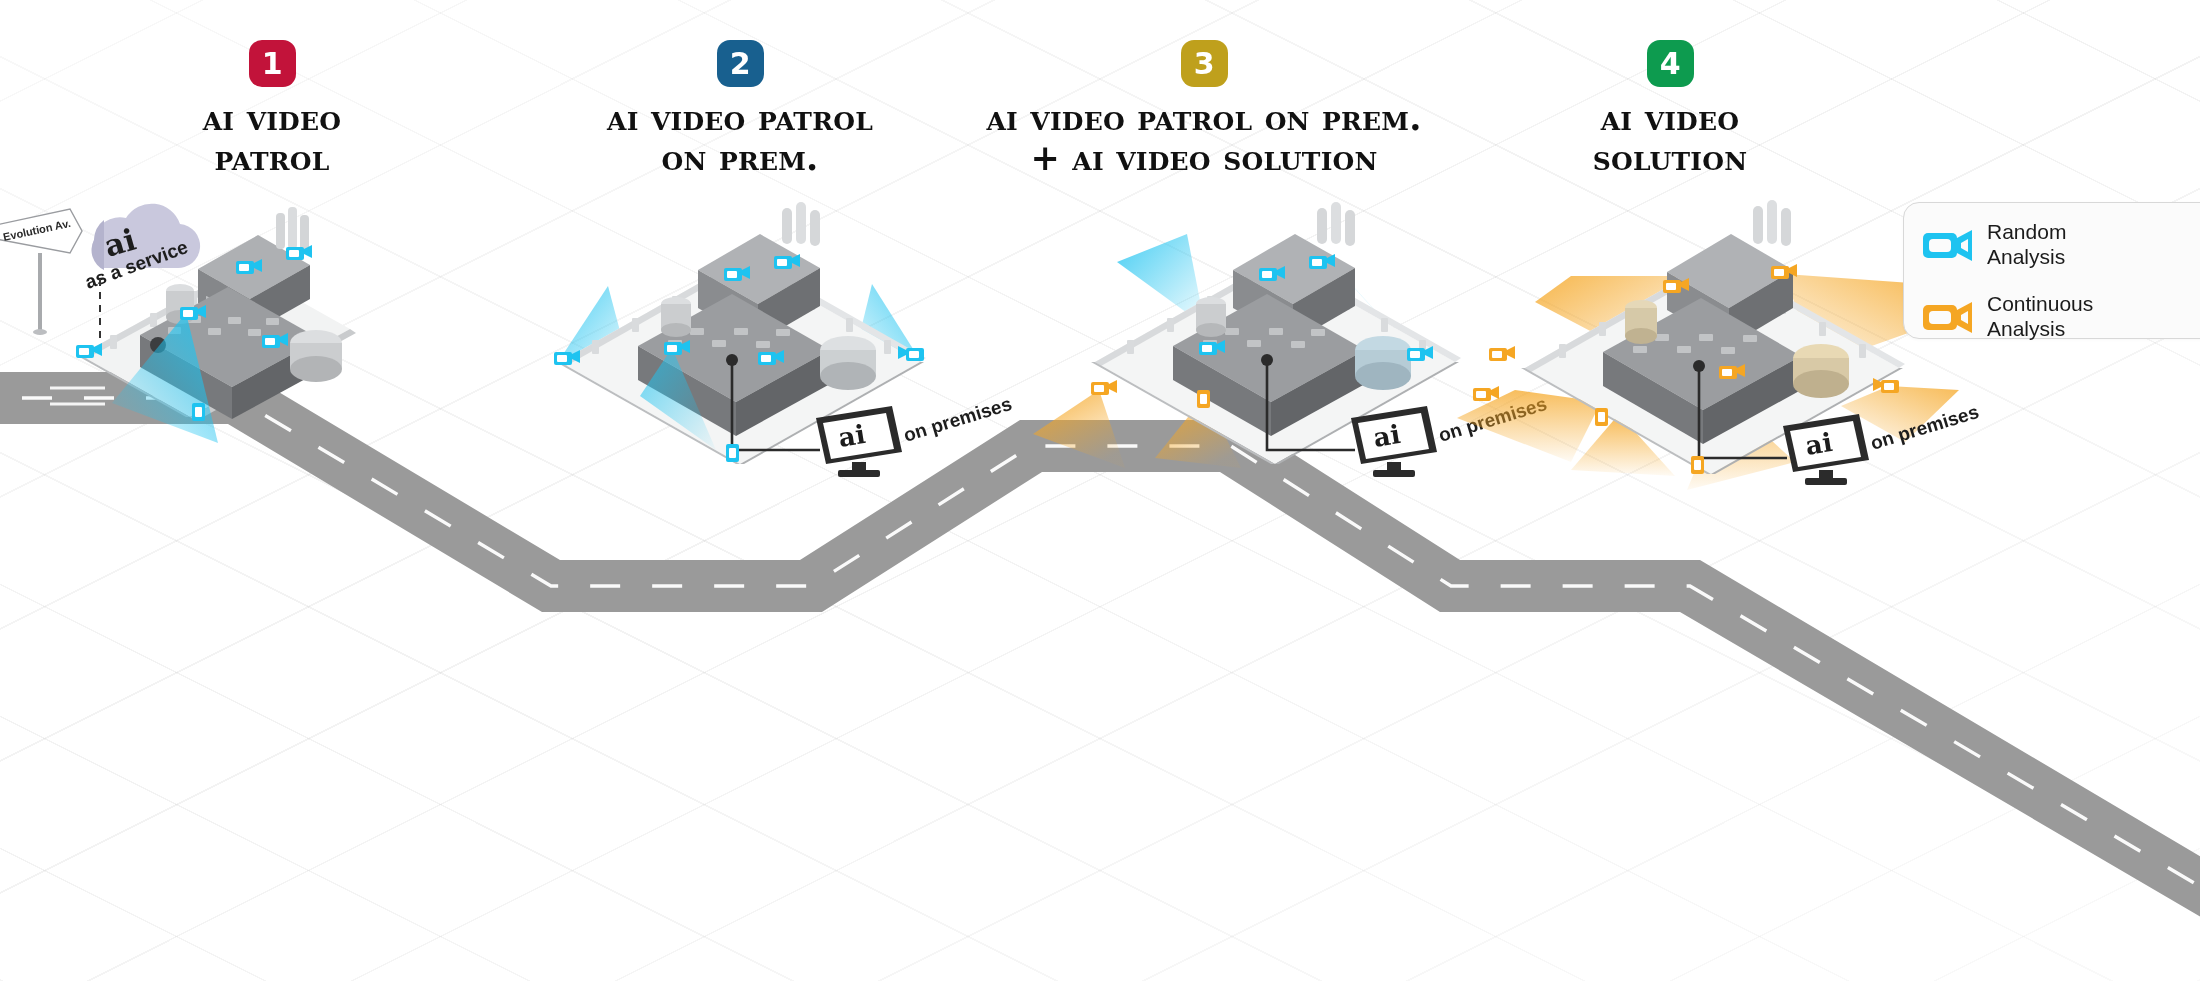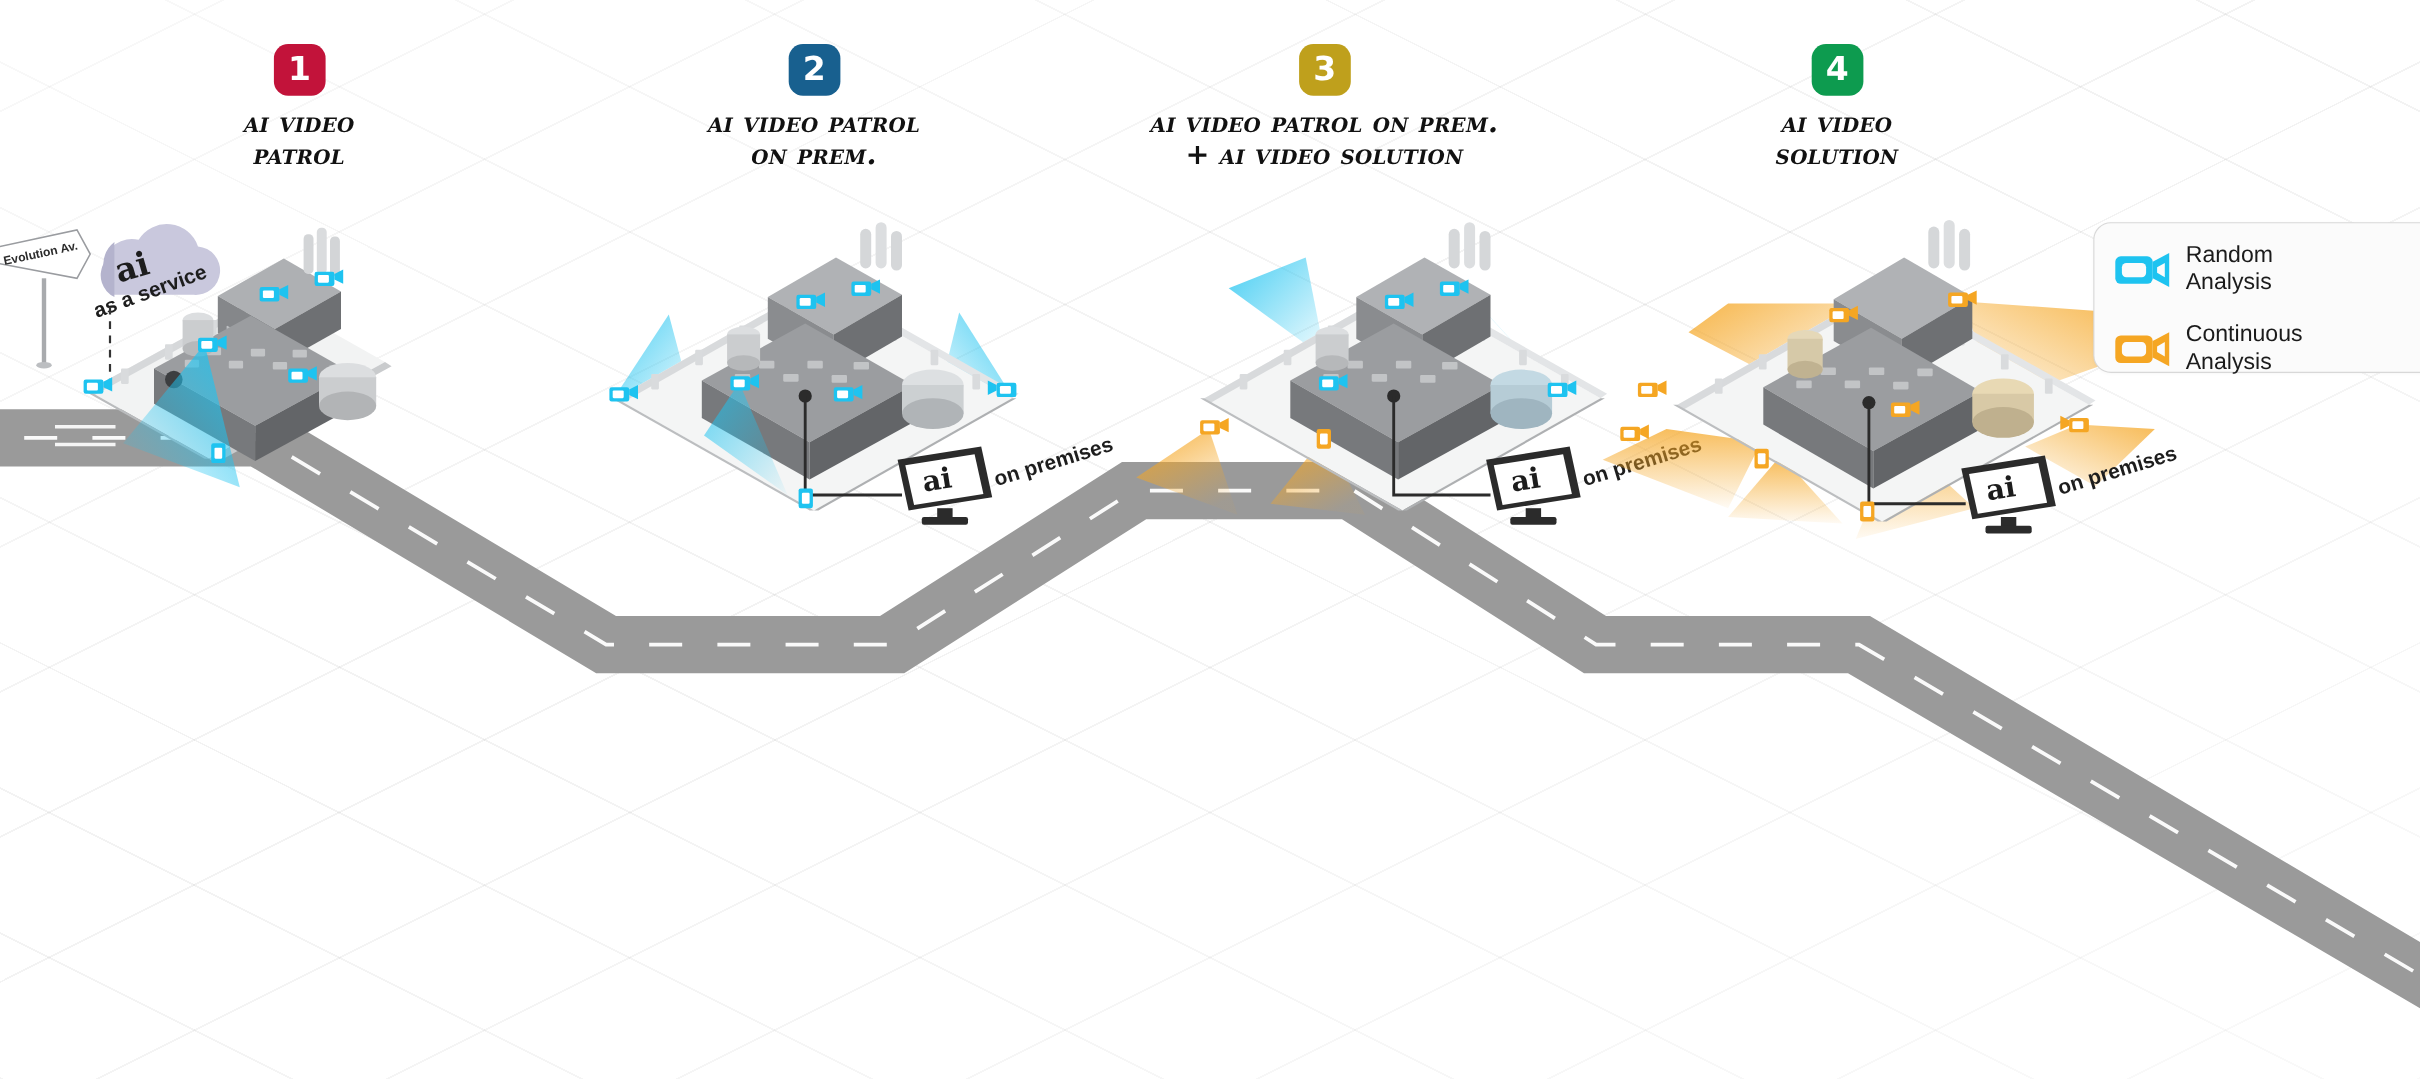--- a/index.html
+++ b/index.html
@@ -48,28 +48,27 @@
     font-family: "DejaVu Sans", sans-serif;
     font-weight: bold;
     font-size: 30px;
     line-height: 47px;
     text-align: center;
     letter-spacing: -0.5px;
   }
   .step-title {
     font-family: "DejaVu Serif", serif;
     font-weight: bold;
-    font-size: 26px;
+    font-size: 35px;
     line-height: 1.13;
     letter-spacing: 0.2px;
     color: #111111;
     white-space: pre-line;
     text-transform: lowercase;
     font-variant: small-caps;
-    font-style: italic;
   }
 
   
   #legend {
     position: absolute;
     left: 1903px; top: 202px;
     width: 329px; height: 137px;
     background: #fbfbfb;
     border: 1.6px solid #d8d8d8;
     border-radius: 16px;

